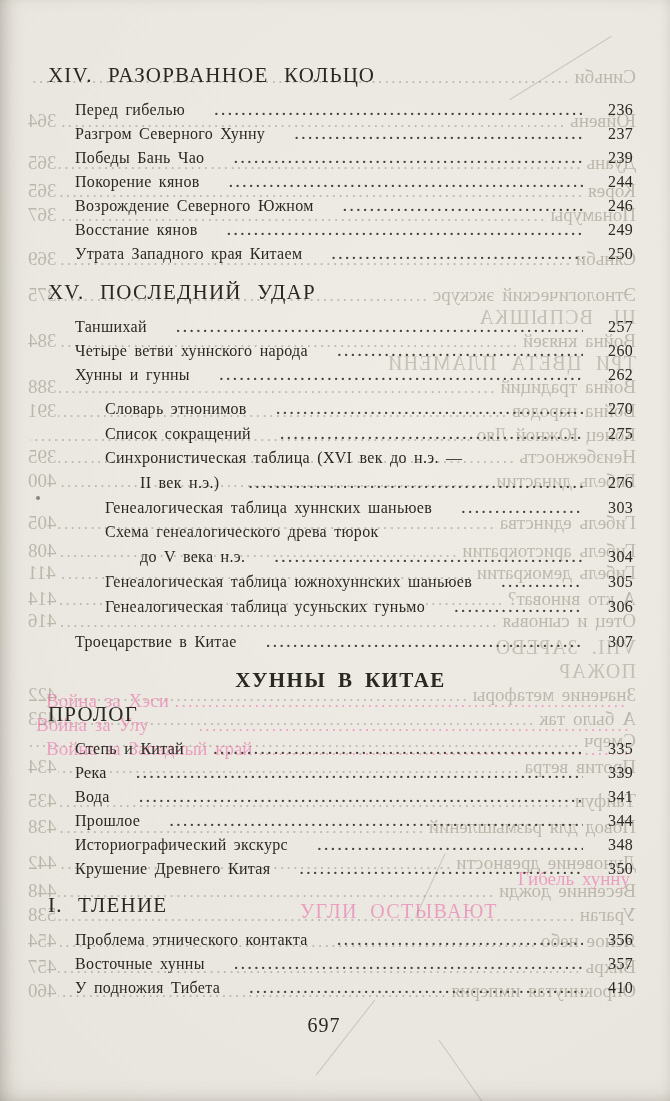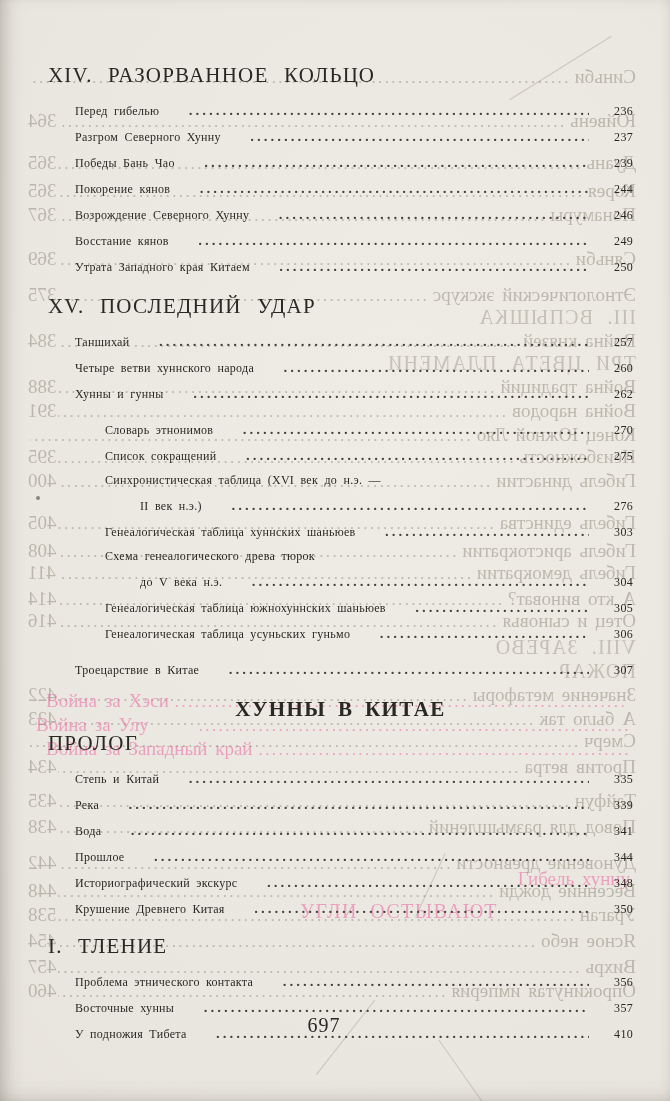--- a/index.html
+++ b/index.html
@@ -27,21 +27,21 @@
     .sec-heading {
       font-size: 21px; line-height: 26px; margin-bottom: 9px;
       letter-spacing: 1.2px; word-spacing: 9px; white-space: nowrap;
     }
     .part-heading {
       font-size: 21px; line-height: 26px; font-weight: bold;
       text-align: center; letter-spacing: 1.4px; word-spacing: 5px;
     }
     .entry {
       display: flex; align-items: baseline;
-      font-size: 12px; line-height: 23px;
+      font-size: 16px; line-height: 23px;
       margin-left: 27px; word-spacing: 3px; letter-spacing: .3px; gap: 23px;
     }
     .indented .entry { margin-left: 57px; line-height: 24px; text-align: center; }
     .indented .entry.cont { margin-left: 92px; }
     .entry .t { white-space: nowrap; }
     .entry .pg { white-space: nowrap; }
     .dots { flex: 1; overflow: hidden; white-space: nowrap; margin: 0 2px 0 6px; min-width: 12px; }
     .dots::after {
       content: "........................................................................................................................................................................";
       font-size: 19px; letter-spacing: 2px; color: #46433b;
@@ -273,21 +273,21 @@
           <span class="t">Победы Бань Чао</span>
           <span class="dots"></span>
           <span class="pg">239</span>
         </div>
         <div class="entry">
           <span class="t">Покорение кянов</span>
           <span class="dots"></span>
           <span class="pg">244</span>
         </div>
         <div class="entry">
-          <span class="t">Возрождение Северного Хунну</span>
+          <span class="t">Возрождение Северного Южном</span>
           <span class="dots"></span>
           <span class="pg">246</span>
         </div>
         <div class="entry">
           <span class="t">Восстание кянов</span>
           <span class="dots"></span>
           <span class="pg">249</span>
         </div>
         <div class="entry">
           <span class="t">Утрата Западного края Китаем</span>

